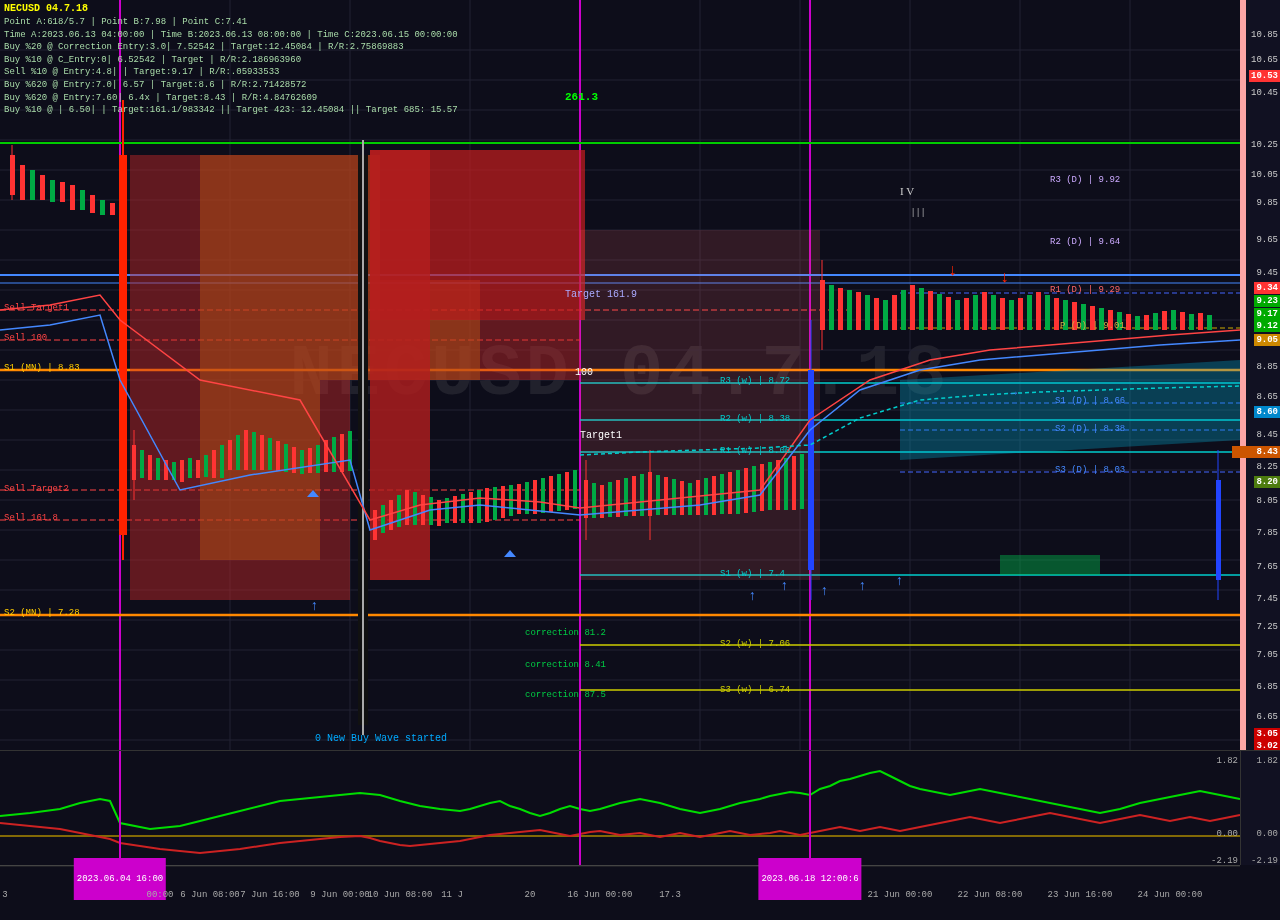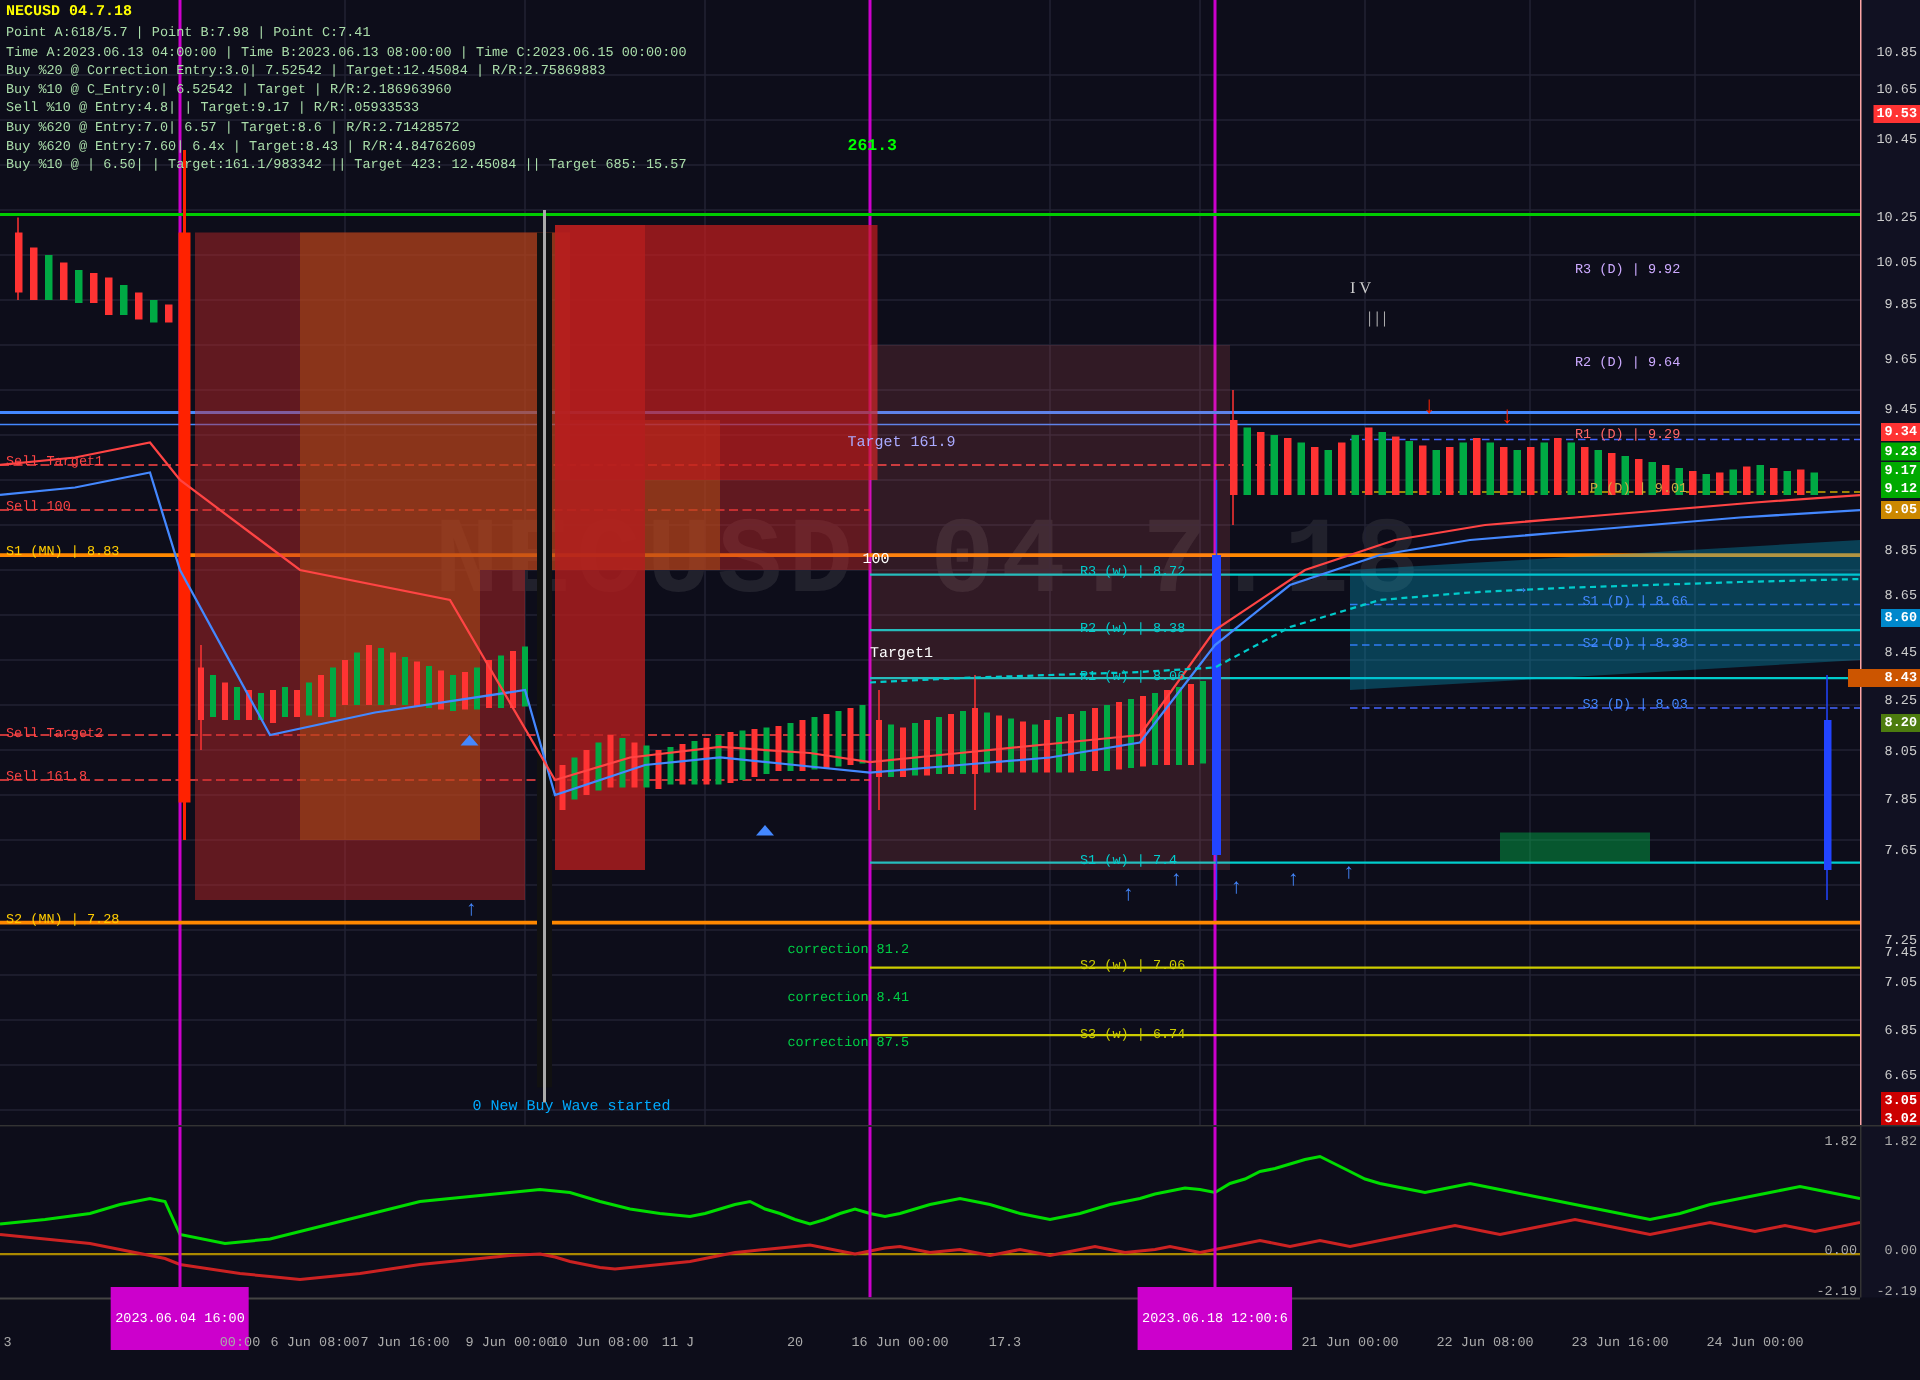--- a/index.html
+++ b/index.html
@@ -43,21 +43,21 @@
       border-top: 1px solid #444;
     }
     
     #price-axis {
       position: absolute;
       top: 0;
       left: 1240px;
       width: 40px;
       height: 750px;
       background: #111122;
-      border-left: 1px solid #fca5a5;
+      border-left: 6px solid #fca5a5;
     }
     
     #osc-price-axis {
       position: absolute;
       top: 750px;
       left: 1240px;
       width: 40px;
       height: 115px;
       background: #111122;
       border-left: 1px solid #333;
@@ -514,21 +514,21 @@
     <div class="price-label" style="top:362px;">8.85</div>
     <div class="price-label" style="top:392px;">8.65</div>
     <div class="price-label-box" style="top:406px;background:#0088cc;color:#fff;">8.60</div>
     <div class="price-label" style="top:430px;">8.45</div>
     <div class="price-label-box" style="top:446px;background:#cc5500;color:#fff;padding-left:24px;">8.43</div>
     <div class="price-label" style="top:462px;">8.25</div>
     <div class="price-label-box" style="top:476px;background:#4d7c0f;color:#fff;">8.20</div>
     <div class="price-label" style="top:496px;">8.05</div>
     <div class="price-label" style="top:528px;">7.85</div>
     <div class="price-label" style="top:562px;">7.65</div>
-    <div class="price-label" style="top:594px;margin-top:36px;">7.45</div>
+    <div class="price-label" style="top:594px;">7.45</div>
     <div class="price-label" style="top:622px;">7.25</div>
     <div class="price-label" style="top:650px;">7.05</div>
     <div class="price-label" style="top:682px;">6.85</div>
     <div class="price-label" style="top:712px;">6.65</div>
     <div class="price-label-box" style="top:728px;background:#cc0000;color:#fff;">3.05</div>
     <div class="price-label-box" style="top:740px;background:#cc0000;color:#fff;">3.02</div>
   </div>
 
   <div id="oscillator-panel">
     <div class="osc-label" style="top:5px;">iProfit-Signal | Modified By | FSB3 0.06 0.00</div>

